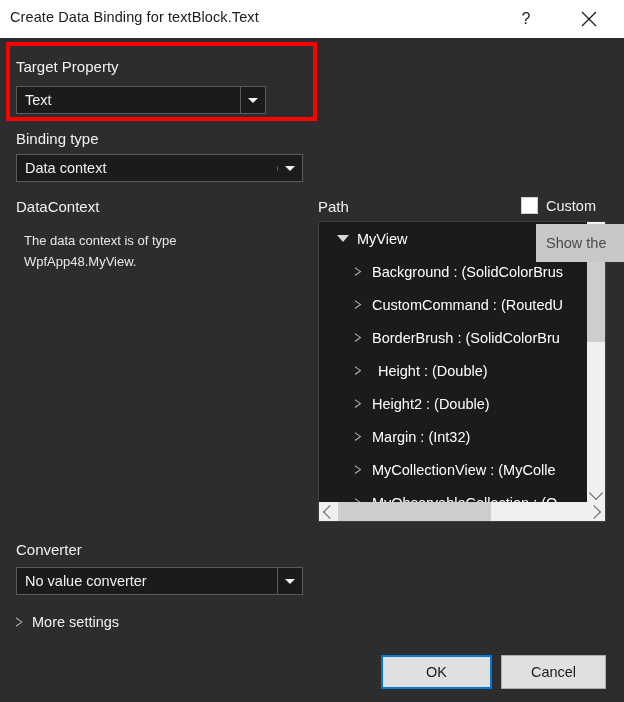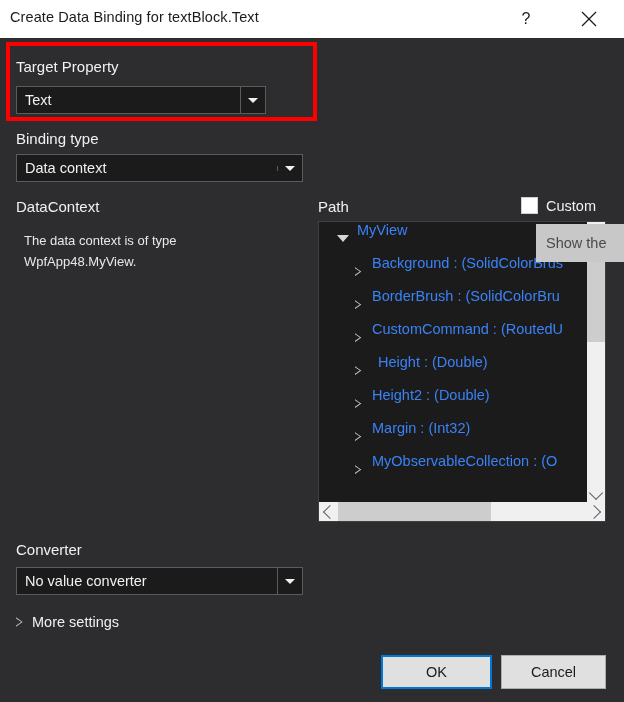--- a/index.html
+++ b/index.html
@@ -150,23 +150,24 @@
     position: absolute;
     left: 0; top: 0;
     width: 269px;
     height: 282px;
     overflow: hidden;
   }
   .tree-row {
     position: relative;
     height: 33px;
     display: flex;
+    align-items: center;
     white-space: nowrap;
     font-size: 14.5px;
-    color: #3b82f6;
+    color: #ffffff;
   }
   .tree-row .exp {
     flex: 0 0 auto;
     width: 16px;
     display: flex;
     align-items: center;
     justify-content: center;
   }
   .tri-right {
     width: 0; height: 0;
@@ -377,45 +378,51 @@
       <div class="tree-row" style="padding-left:31px;">
         <span class="exp">
             <span class="tri-right"></span>
           </span>
         <span class="tree-label" style="margin-left:6px;">Background : (SolidColorBrus</span>
       </div>
       <div class="tree-row" style="padding-left:31px;">
         <span class="exp">
             <span class="tri-right"></span>
           </span>
+        <span class="tree-label" style="margin-left:6px;">CustomCommand : (RoutedU</span>
+      </div>
+      <div class="tree-row" style="padding-left:31px;">
+        <span class="exp">
+            <span class="tri-right"></span>
+          </span>
         <span class="tree-label" style="margin-left:6px;">BorderBrush : (SolidColorBru</span>
       </div>
       <div class="tree-row" style="padding-left:31px;">
         <span class="exp">
             <span class="tri-right"></span>
           </span>
-        <span class="tree-label" style="margin-left:6px;">CustomCommand : (RoutedU</span>
-      </div>
-      <div class="tree-row" style="padding-left:31px;">
-        <span class="exp">
-            <span class="tri-right"></span>
-          </span>
         <span class="tree-label" style="margin-left:12px;">Height : (Double)</span>
       </div>
       <div class="tree-row" style="padding-left:31px;">
         <span class="exp">
             <span class="tri-right"></span>
           </span>
         <span class="tree-label" style="margin-left:6px;">Height2 : (Double)</span>
       </div>
       <div class="tree-row" style="padding-left:31px;">
         <span class="exp">
             <span class="tri-right"></span>
           </span>
         <span class="tree-label" style="margin-left:6px;">Margin : (Int32)</span>
+      </div>
+      <div class="tree-row" style="padding-left:31px;">
+        <span class="exp">
+            <span class="tri-right"></span>
+          </span>
+        <span class="tree-label" style="margin-left:6px;">MyCollectionView : (MyColle</span>
       </div>
       <div class="tree-row" style="padding-left:31px;">
         <span class="exp">
             <span class="tri-right"></span>
           </span>
         <span class="tree-label" style="margin-left:6px;">MyObservableCollection : (O</span>
       </div>
 
     </div>
 

